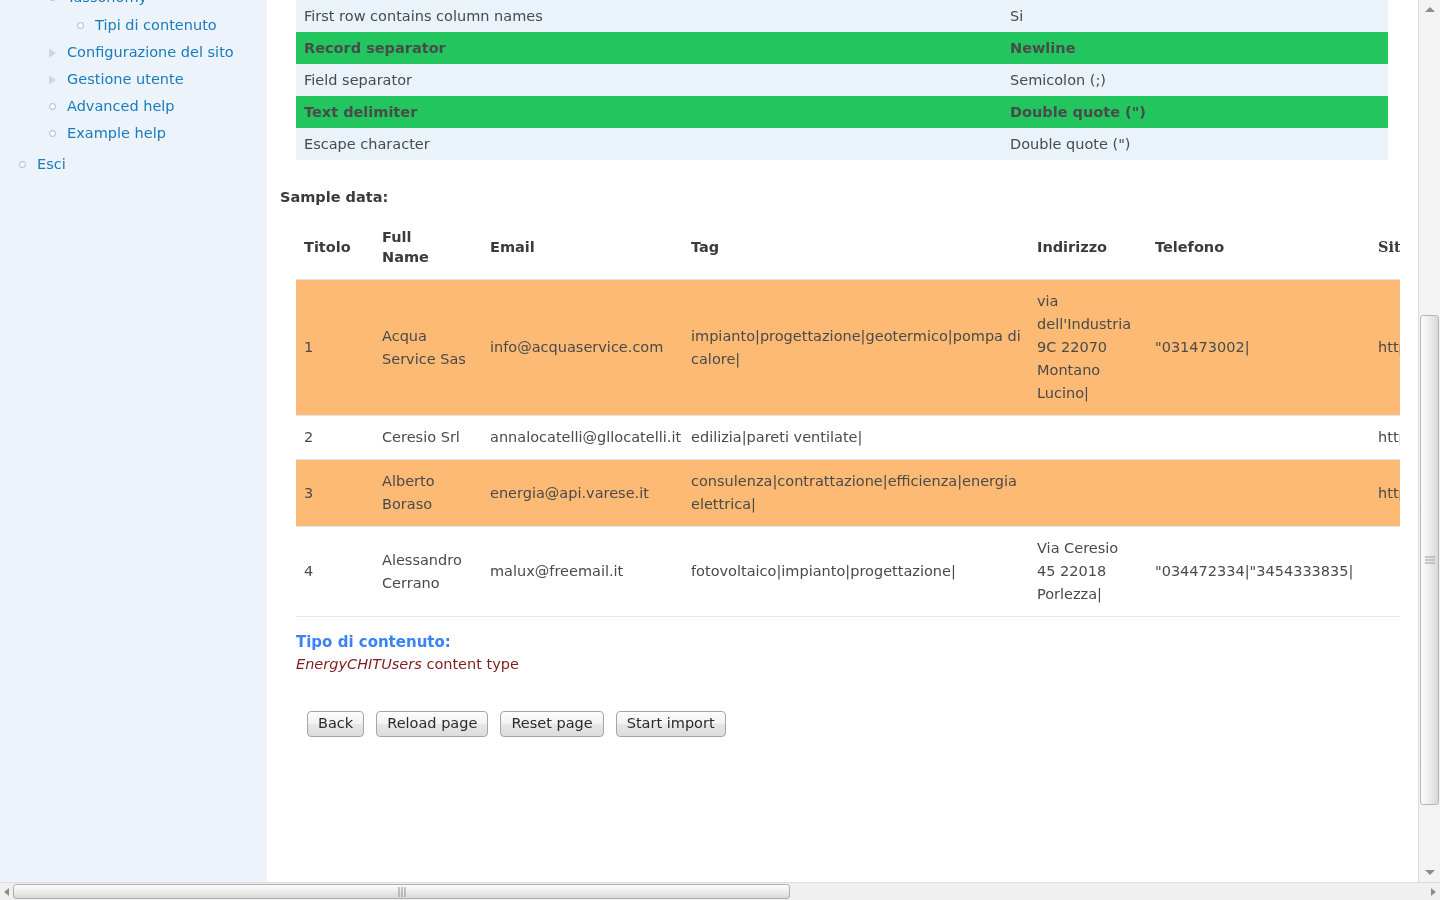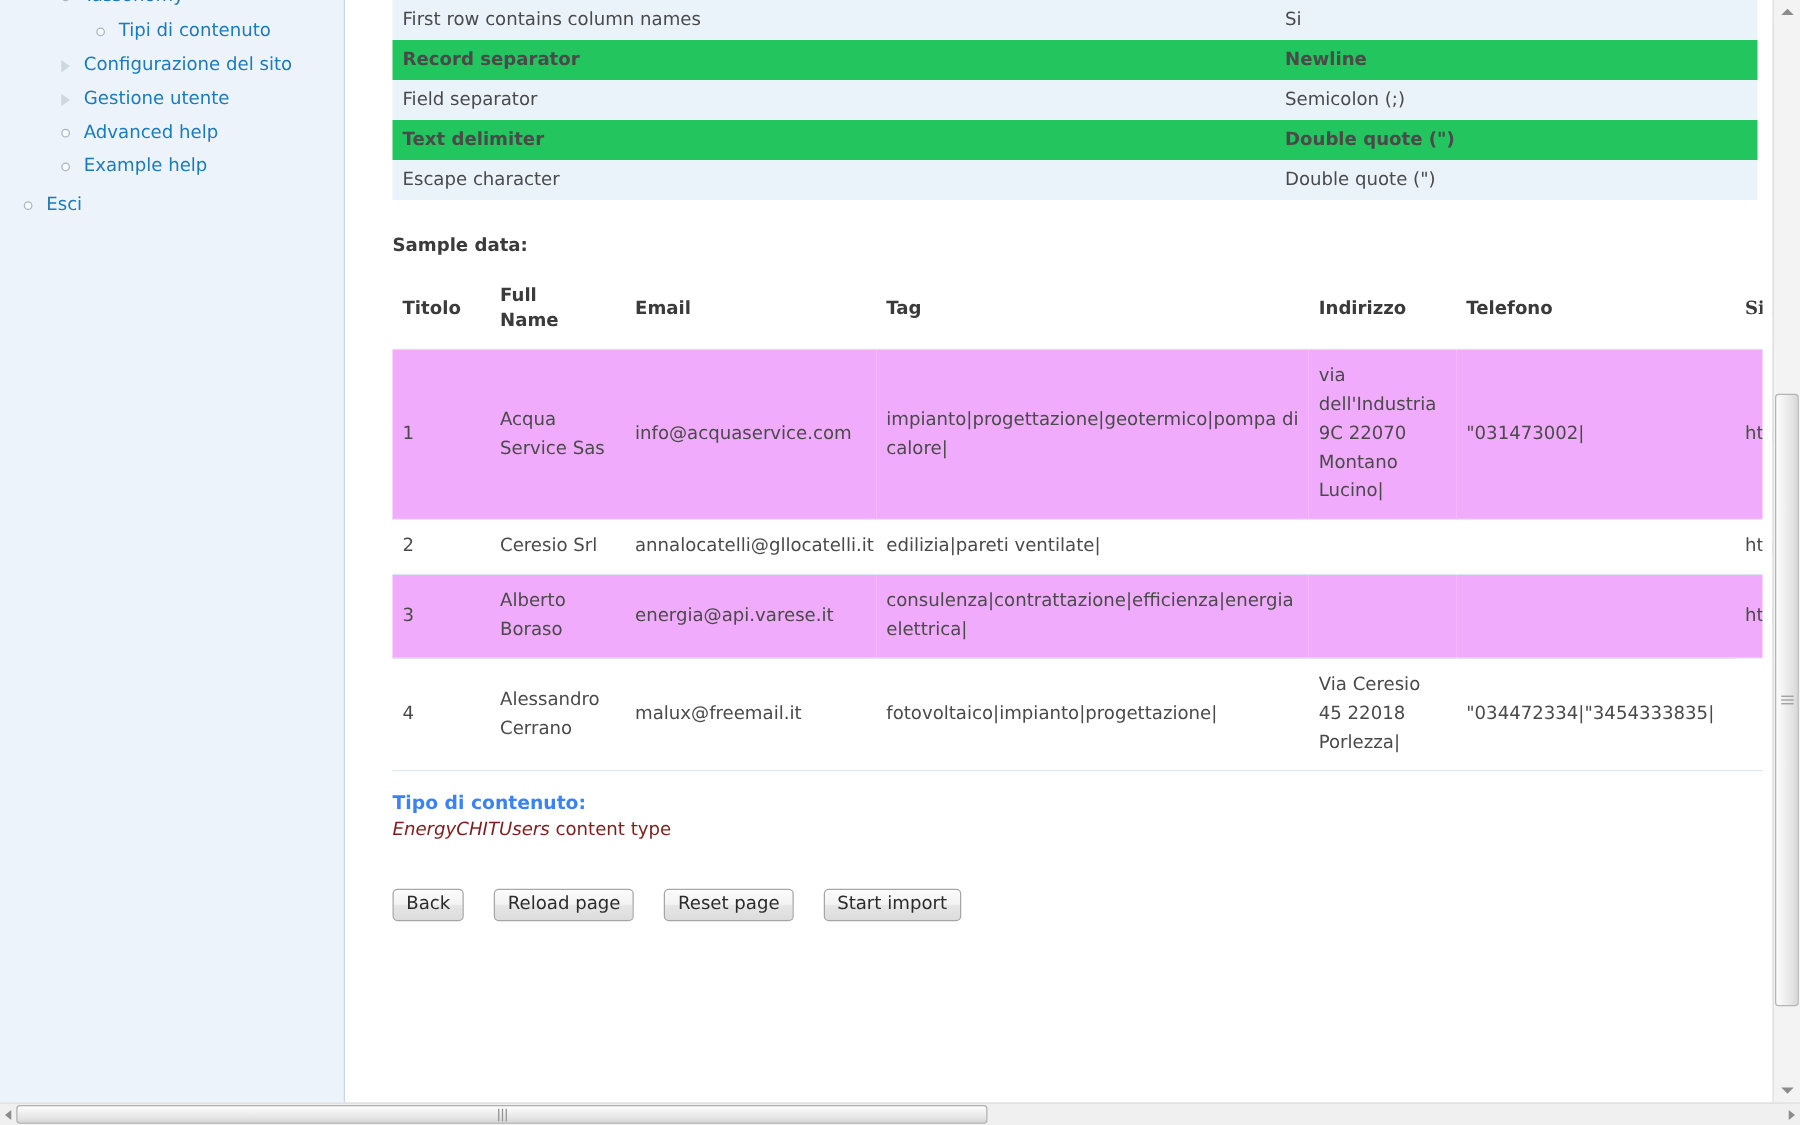--- a/index.html
+++ b/index.html
@@ -97,21 +97,21 @@
   #nav-clipped {
     position: absolute;
     left: 0;
     top: -16px;
     width: 276px;
   }
 
   
   #content {
     position: absolute;
-    left: 285px;
+    left: 267px;
     top: 0;
     width: 1133px;
     height: 882px;
     background: #ffffff;
     overflow: hidden;
   }
 
   #content-inner {
     position: absolute;
     left: 0;
@@ -137,21 +137,21 @@
   }
   .settings-table tr.odd { background: #eaf2fa; }
   .settings-table tr.even { background: #22c55e; font-weight: bold; }
   .settings-table td.k { width: 690px; }
 
   
   .section-head {
     font-size: 14.5px;
     font-weight: bold;
     color: #3b3b3b;
-    margin: 29px 0 0 29px;
+    margin: 29px 0 0 13px;
     font-family: "DejaVu Sans", sans-serif;
   }
 
   
   .sample-wrap {
     margin-left: 29px;
     margin-top: 14px;
     width: 1180px;
   }
   .sample-table {
@@ -174,21 +174,21 @@
     font-size: 14.5px;
   }
   .sample-table td {
     font-size: 14.5px;
     color: #4a4a4a;
     vertical-align: middle;
     padding: 10px 8px;
     line-height: 23px;
     border-bottom: 1px solid #dfe8f1;
   }
-  .sample-table tr.odd td { background: #f0abfc; }
+  .sample-table tr.odd td { background: #fdba74; }
   .sample-table tr.even td { background: #ffffff; }
 
   .c-num   { width: 62px; }
   .c-name  { width: 92px; }
   .c-email { width: 185px; }
   .c-tag   { width: 330px; }
   .c-addr  { width: 102px; }
   .c-tel   { width: 207px; }
   .c-web   { width: 190px; }
 
@@ -203,23 +203,23 @@
   }
   .tipo-body {
     font-size: 14.5px;
     color: #7f1d1d;
     margin: 5px 0 0 29px;
   }
   .tipo-body em { font-style: italic; }
 
   
   .btn-row {
-    margin: 39px 0 0 29px;
+    margin: 39px 0 0 40px;
     display: flex;
-    gap: 24px;
+    gap: 12px;
   }
   .btn {
     font-family: "DejaVu Sans", sans-serif;
     font-size: 14.5px;
     color: #2b2b2b;
     background: linear-gradient(to bottom, #fcfcfc 0%, #f2f2f2 48%, #e6e6e6 52%, #dcdcdc 100%);
     border: 1px solid #a6a6a6;
     border-radius: 4px;
     padding: 2px 10px 3px 10px;
     line-height: 19px;

